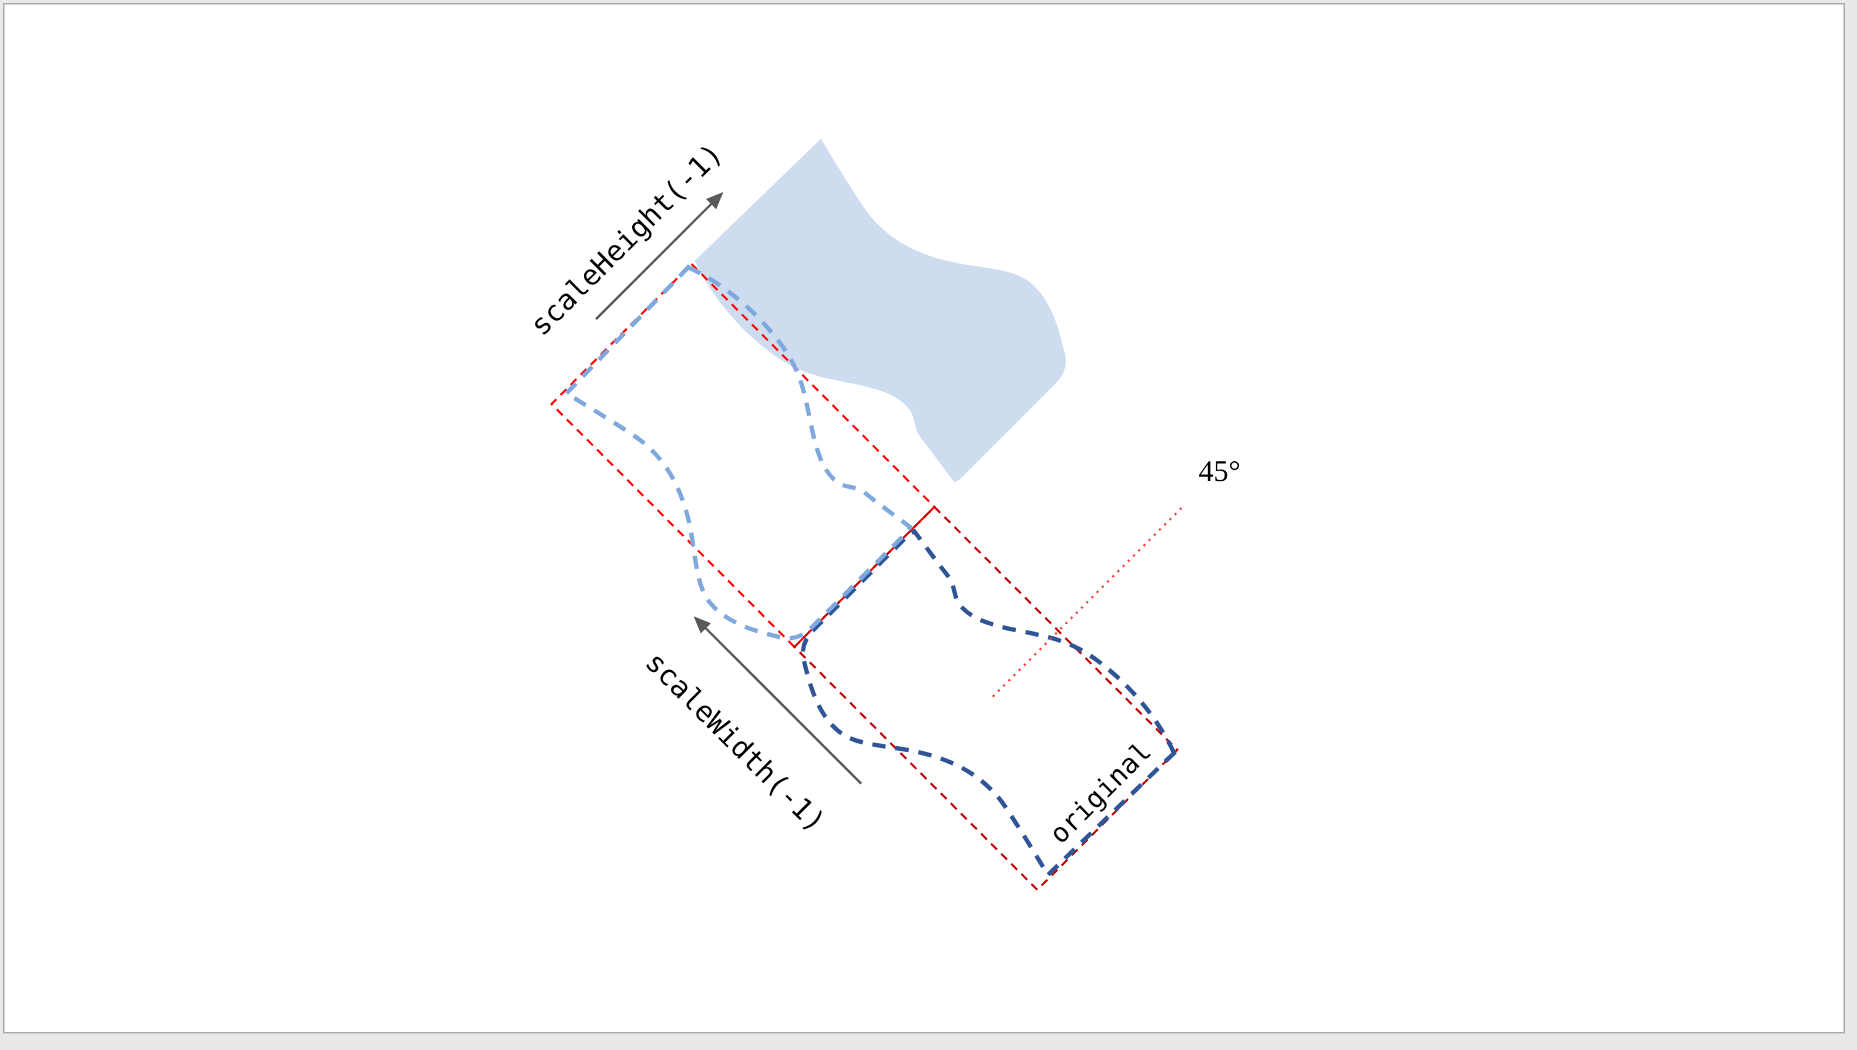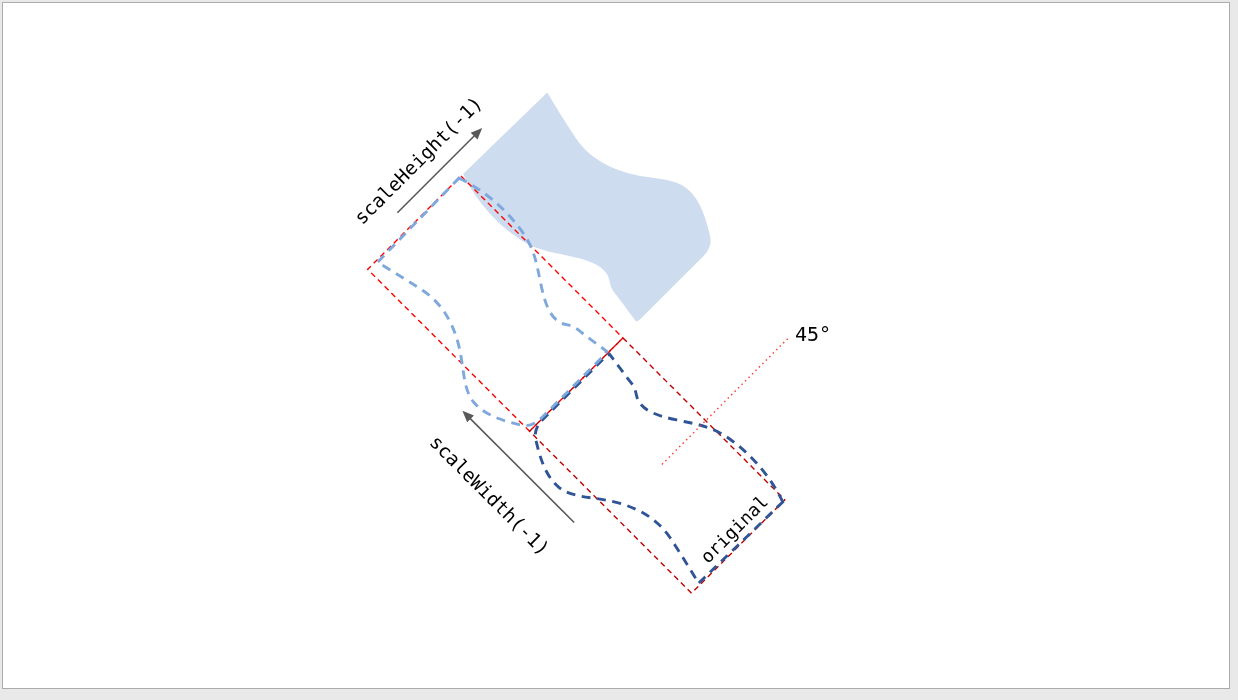--- a/index.html
+++ b/index.html
@@ -45,22 +45,23 @@
   }
   .label-scale-width {
     left: 487px; top: 492px; font-size: 19px;
     transform: translate(-50%, -50%) rotate(45deg);
   }
   .label-original {
     left: 731px; top: 526px; font-size: 18px;
     transform: translate(-50%, -50%) rotate(-45deg);
   }
   .label-angle {
-    left: 810px; top: 331px; font-size: 20px;
+    left: 810px; top: 312px; font-size: 20px;
     transform: translate(-50%, -50%);
+    font-family: Liberation Serif, serif;
   }
 </style>
 </head>
 <body>
 
 <div class="canvas">
   <svg width="1228" height="687" viewBox="0 0 1228 687">
     <g transform="translate(458,173) rotate(45)">
 
       <path class="wave-fill" transform="scale(1,-1)" d="M 0,3

